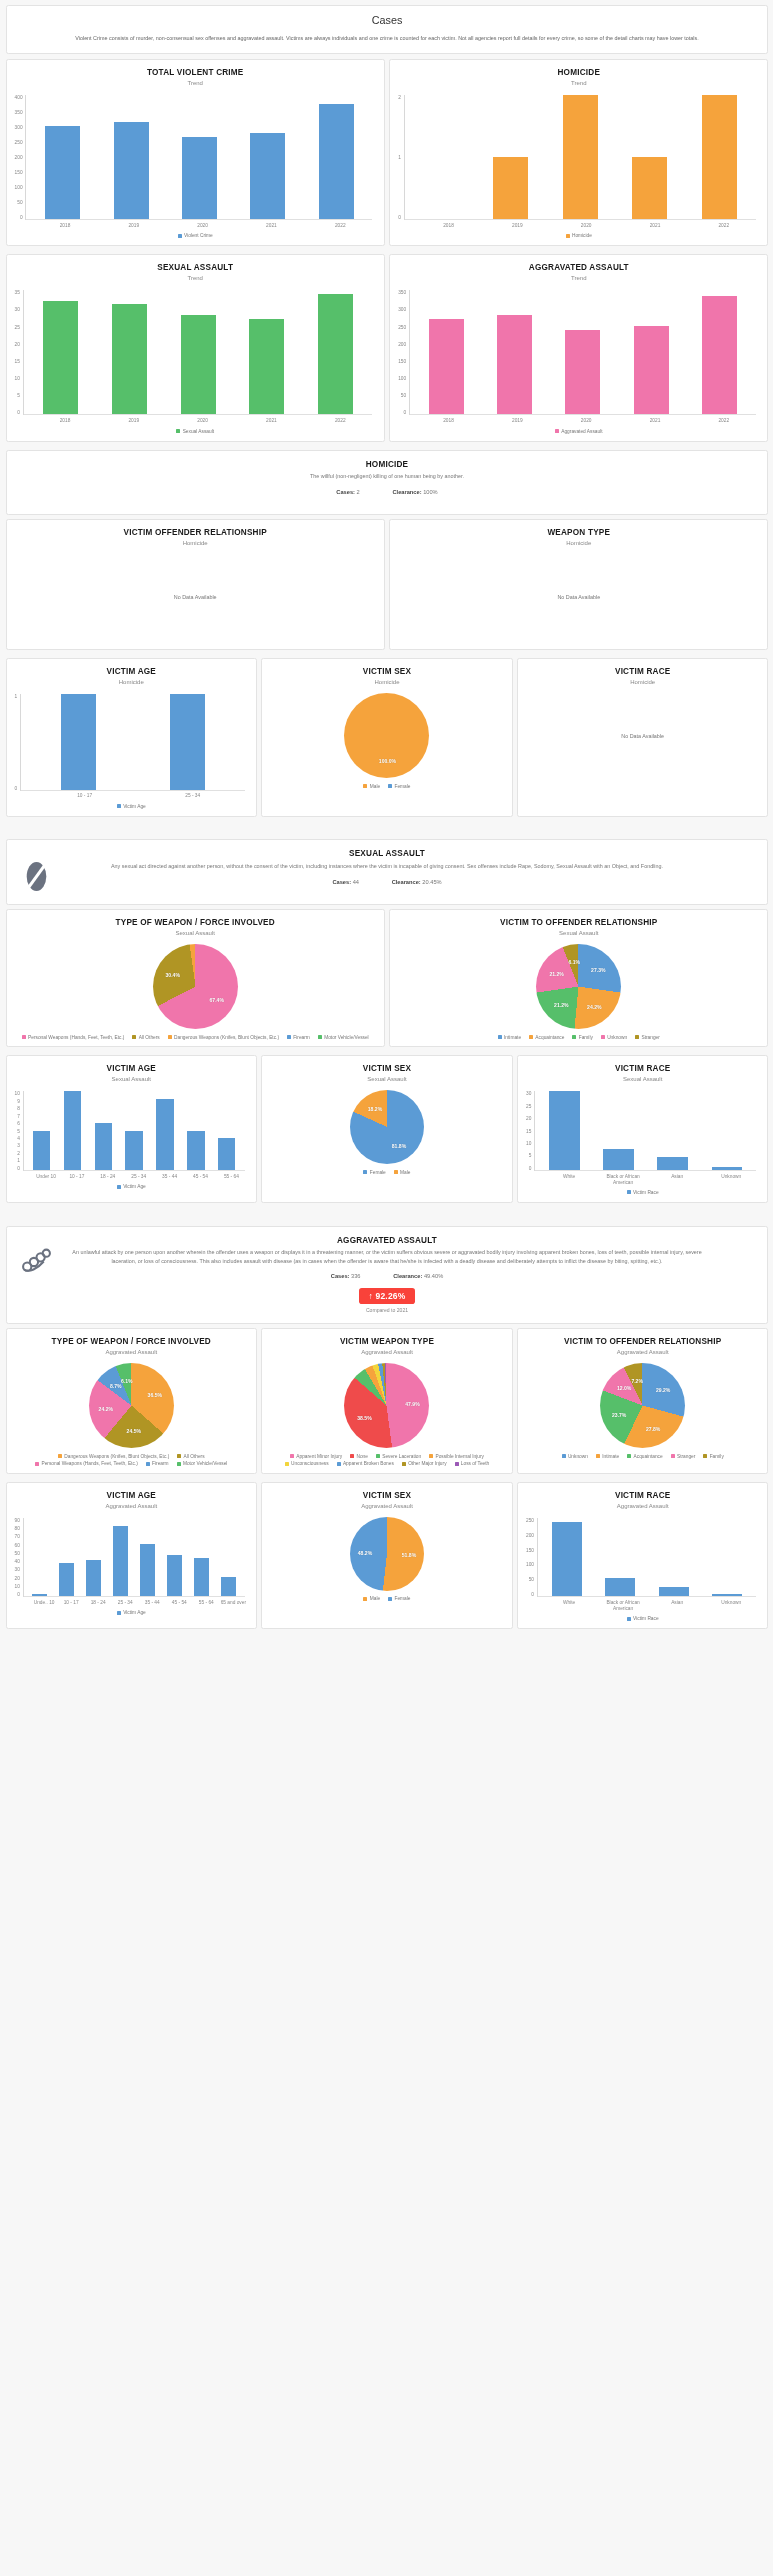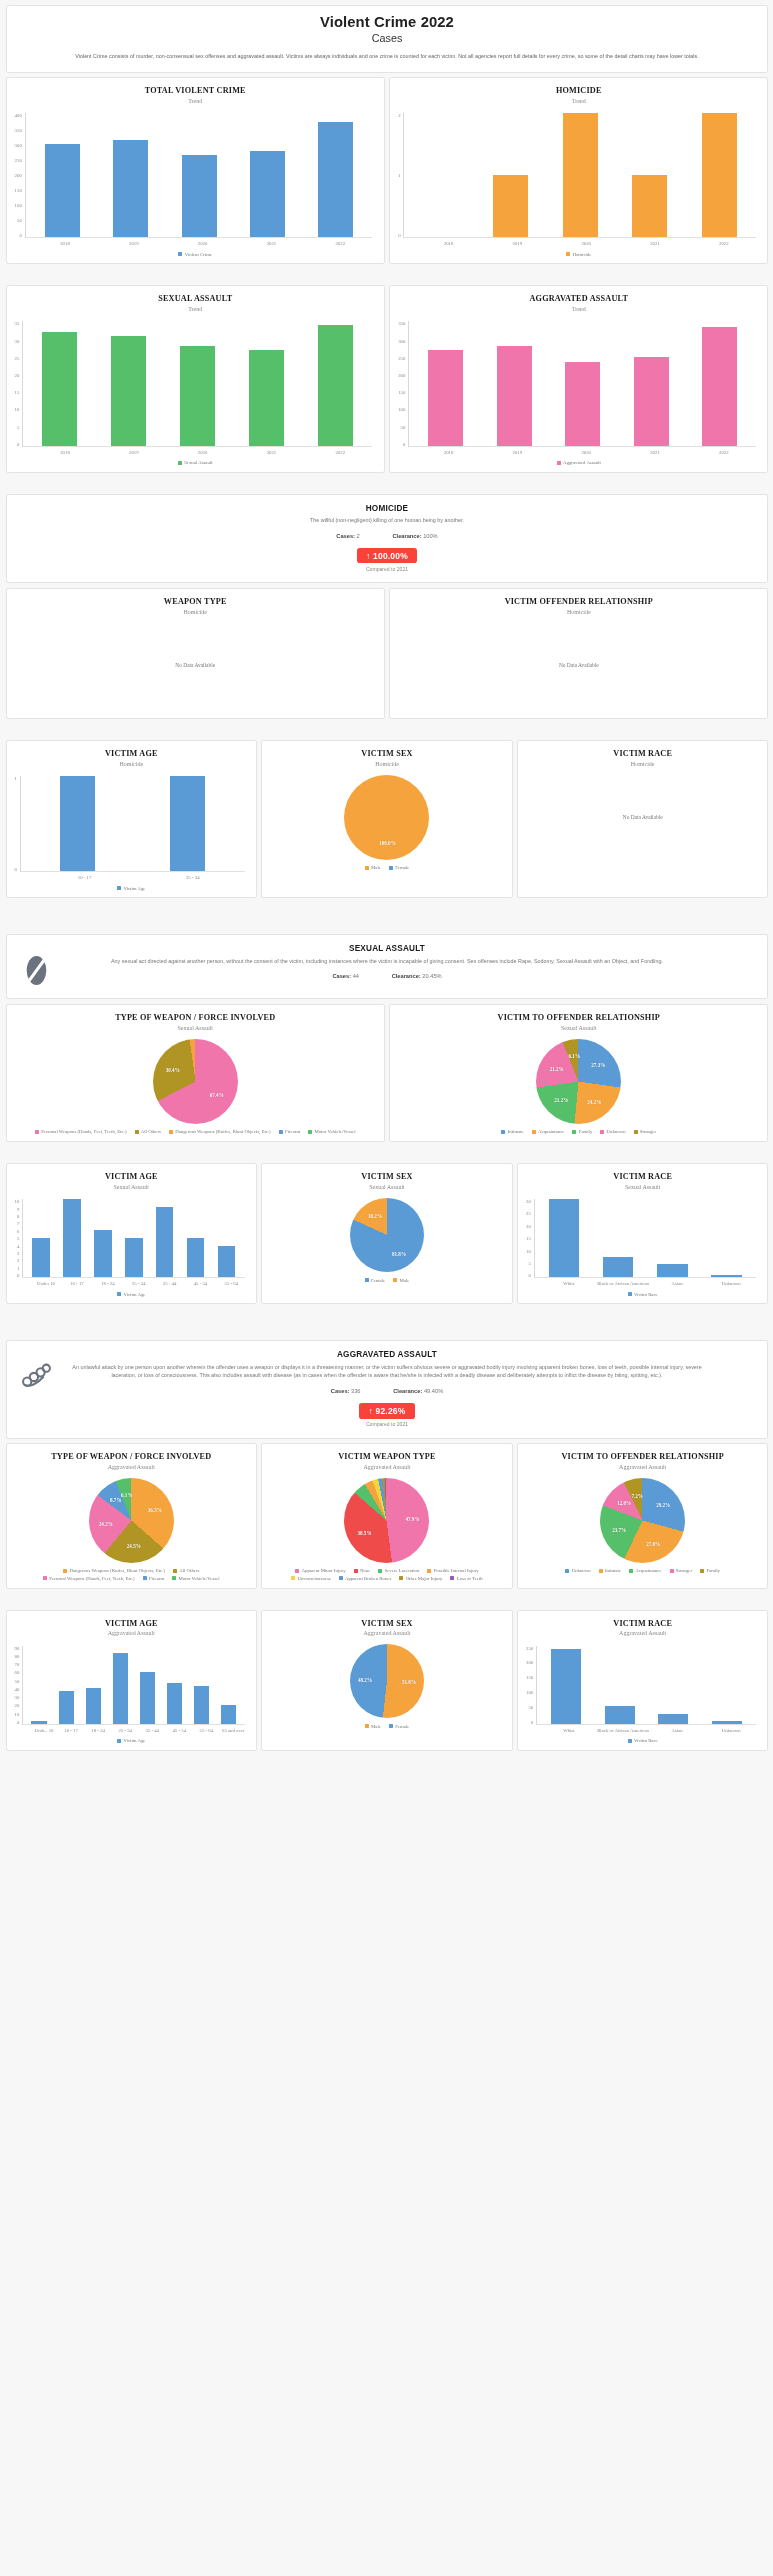--- a/index.html
+++ b/index.html
@@ -12,21 +12,21 @@
     -webkit-font-smoothing:antialiased;
   }
   .page { width:774px; padding:4.5px 5.7px 9px 5.7px; }
 
   .card {
     background:#fff;
     border:0.6px solid #e3e3e3;
     border-radius:2.3px;
     margin-bottom:4.5px;
   }
-  .row { display:flex; gap:4.5px; margin-bottom:21px;font-family:Liberation Serif, serif; }
+  .row { display:flex; gap:4.5px; margin-bottom:8px; }
   .row > .card { flex:1 1 0; margin-bottom:0; }
 
   
   .pagehead { padding:8px 23px 11.4px 23px; text-align:center; }
   .pagehead h1 {
     margin:0 0 2.3px 0; font-size:14.8px; font-weight:bold; color:#222;
     letter-spacing:0.1px;
   }
   .pagehead h2 { margin:0 0 8px 0; font-size:10.8px; font-weight:normal; color:#333; }
   .pagehead p { margin:0; font-size:5.4px; line-height:1.55; color:#666; max-width:710px; margin:0 auto; }
@@ -82,21 +82,20 @@
   .cmp { text-align:center; font-size:5.1px; color:#888; margin-top:2.8px; }
 
   .spacer { height:14.8px; }
 </style>
 </head>
 <body>
 
 <div class="page">
 
   <div class="card pagehead">
-    <h1>Violent Crime 2022</h1>
     <h2>Cases</h2>
     <p>Violent Crime consists of murder, non-consensual sex offenses and aggravated assault.  Victims are always individuals and one crime is counted for each victim.  Not all agencies report full details for every crime, so some of the detail charts may have lower totals.</p>
   </div>
 
   <div class="row">
     <div class="card chart-card">
         <div class="ct">TOTAL VIOLENT CRIME</div>
         <div class="cs">Trend</div>
         <div class="bararea" style="height: 131px;">
           <div class="yaxis">
@@ -291,34 +290,30 @@
   <div class="card summary">
     <h3>HOMICIDE</h3>
     <p class="desc">The willful (non-negligent) killing of one human being by another.</p>
     <div class="stats">
       <b>Cases:</b>
       <span>2</span>
       <span class="gap"></span>
       <b>Clearance:</b>
       <span>100%</span>
     </div>
-    <div class="pill-wrap">
-      <span class="pill up">↑ 100.00%</span>
-      <div class="cmp">Compared to 2021</div>
-    </div>
   </div>
 
   <div class="row">
     <div class="card chart-card">
-        <div class="ct">WEAPON TYPE</div>
+        <div class="ct">VICTIM OFFENDER RELATIONSHIP</div>
         <div class="cs">Homicide</div>
         <div class="nodata">No Data Available</div>
       </div>
     <div class="card chart-card">
-        <div class="ct">VICTIM OFFENDER RELATIONSHIP</div>
+        <div class="ct">WEAPON TYPE</div>
         <div class="cs">Homicide</div>
         <div class="nodata">No Data Available</div>
       </div>
   </div>
 
   <div class="row">
     <div class="card chart-card">
         <div class="ct">VICTIM AGE</div>
         <div class="cs">Homicide</div>
         <div class="bararea" style="height: 102px;">

